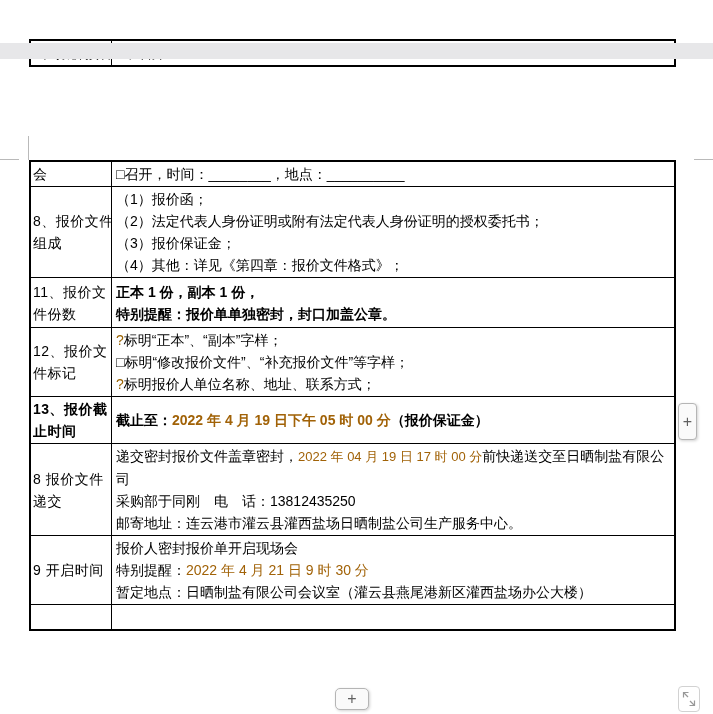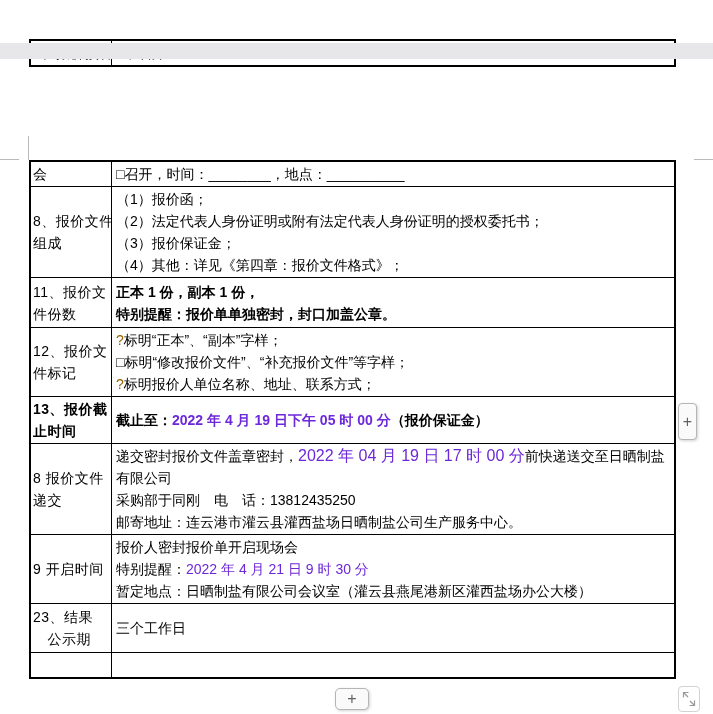--- a/index.html
+++ b/index.html
@@ -24,22 +24,22 @@
   #table1{top:17px;margin-top:22px;}
   #table2{top:160px;}
   table.doc-table td{
     border:1px solid #000;vertical-align:middle;overflow:hidden;
   }
   table.doc-table{border:2px solid #000;}
   td.label-cell{width:77px;padding:1px 1px 1px 2px;letter-spacing:0.5px;}
   td.content-cell{padding:1px 2px 1px 4px;}
   .lline,.cline{line-height:22px;white-space:nowrap;}
   .seg{white-space:pre-wrap;}
-  .seg.red{color:#6d28d9;}
-  .seg.red.lg{font-size:16px;}
+  .seg.red{color:#a16207;}
+  .seg.red.lg{font-size:13px;}
   .seg.bold{font-weight:bold;}
   .seg.mark{color:#9a6200;}
   
   .ctrl-btn{
     position:absolute;box-sizing:border-box;border:1px solid #b5b5b5;border-radius:4px;
     background:#fafafa;color:#606060;display:flex;align-items:center;justify-content:center;
     box-shadow:1px 1px 3px rgba(0,0,0,0.18);font-size:16px;line-height:1;cursor:pointer;
   }
   #plus-right{left:678px;top:403px;width:19px;height:37px;}
   #plus-bottom{left:335px;top:688px;width:34px;height:22px;border-radius:5px;}
@@ -139,29 +139,20 @@
         <tr style="height: 64px;">
           <td class="label-cell">
             <div class="lline">9 开启时间</div>
           </td>
           <td class="content-cell">
             <div class="cline"><span class="seg">报价人密封报价单开启现场会</span></div>
             <div class="cline"><span class="seg">特别提醒：</span><span class="seg red">2022 年 4 月 21 日 9 时 30 分</span></div>
             <div class="cline"><span class="seg">暂定地点：日晒制盐有限公司会议室（灌云县燕尾港新区灌西盐场办公大楼）</span></div>
           </td>
         </tr>
-        <tr style="height: 49px;">
-          <td class="label-cell">
-            <div class="lline">23、结果</div>
-            <div class="lline">　公示期</div>
-          </td>
-          <td class="content-cell">
-            <div class="cline"><span class="seg">三个工作日</span></div>
-          </td>
-        </tr>
         <tr style="height: 25px;">
           <td class="label-cell"></td>
           <td class="content-cell"></td>
         </tr>
       </tbody>
   </table>
 
 </div>
 
 <div class="ctrl-btn" id="plus-right">

